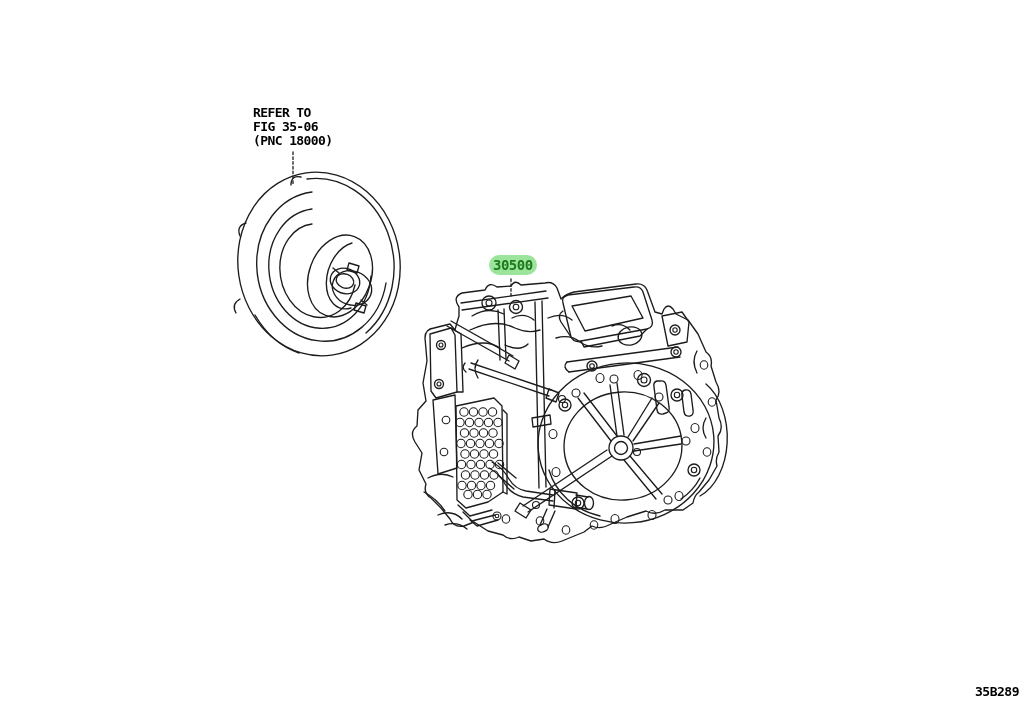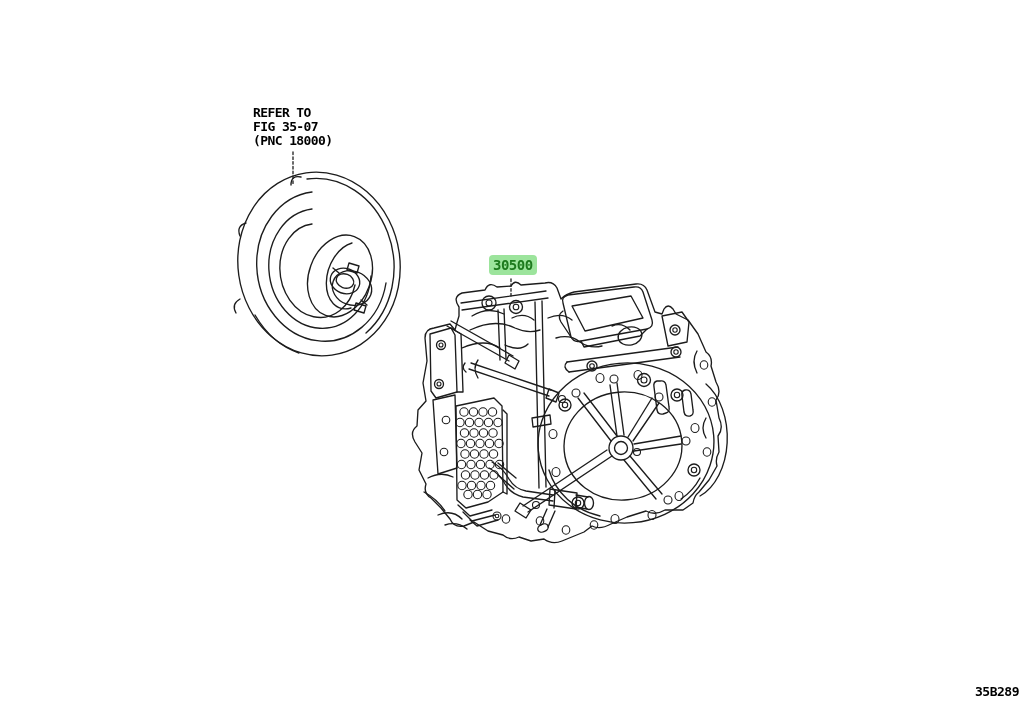--- a/index.html
+++ b/index.html
@@ -13,21 +13,21 @@
     position:absolute;left:253px;top:106px;
     font:bold 13px/14px "DejaVu Sans Mono",monospace;
     letter-spacing:-0.6px;color:var(--text_color,#000);
     white-space:nowrap;
   }
   .part-label{
     position:absolute;left:489px;top:255px;
     background:var(--part_highlight_bg,#9ce49c);
     color:var(--part_highlight_fg,#1d7a1d);
     font:bold 14px/18px "DejaVu Sans Mono",monospace;
-    letter-spacing:-0.5px;padding:1px 4px;border-radius:4px;
+    letter-spacing:-0.5px;padding:1px 4px;border-radius:10px;
     cursor:pointer;
   }
   .fig-code{
     position:absolute;left:975px;top:684px;
     font:bold 13px/15px "DejaVu Sans Mono",monospace;
     letter-spacing:-0.5px;color:var(--text_color,#000);
     white-space:nowrap;
   }
   svg.art{position:absolute;left:0;top:0;}
   svg.art *{
@@ -283,21 +283,21 @@
         <path d="M428 478 Q441 471 453 477"></path>
         <path d="M424 492 Q437 499 445 511"></path>
         <path d="M438 515 Q452 509 462 519"></path>
         <path d="M445 525 Q457 521 467 529"></path>
       </g>
     </g>
   </svg>
 
   <div class="refer-note">
     <div>REFER TO</div>
-    <div>FIG 35-07</div>
+    <div>FIG 35-06</div>
     <div>(PNC 18000)</div>
   </div>
 
   <div class="part-label">30500</div>
 
   <div class="fig-code">35B289</div>
 
 </div>
 
 </body></html>

